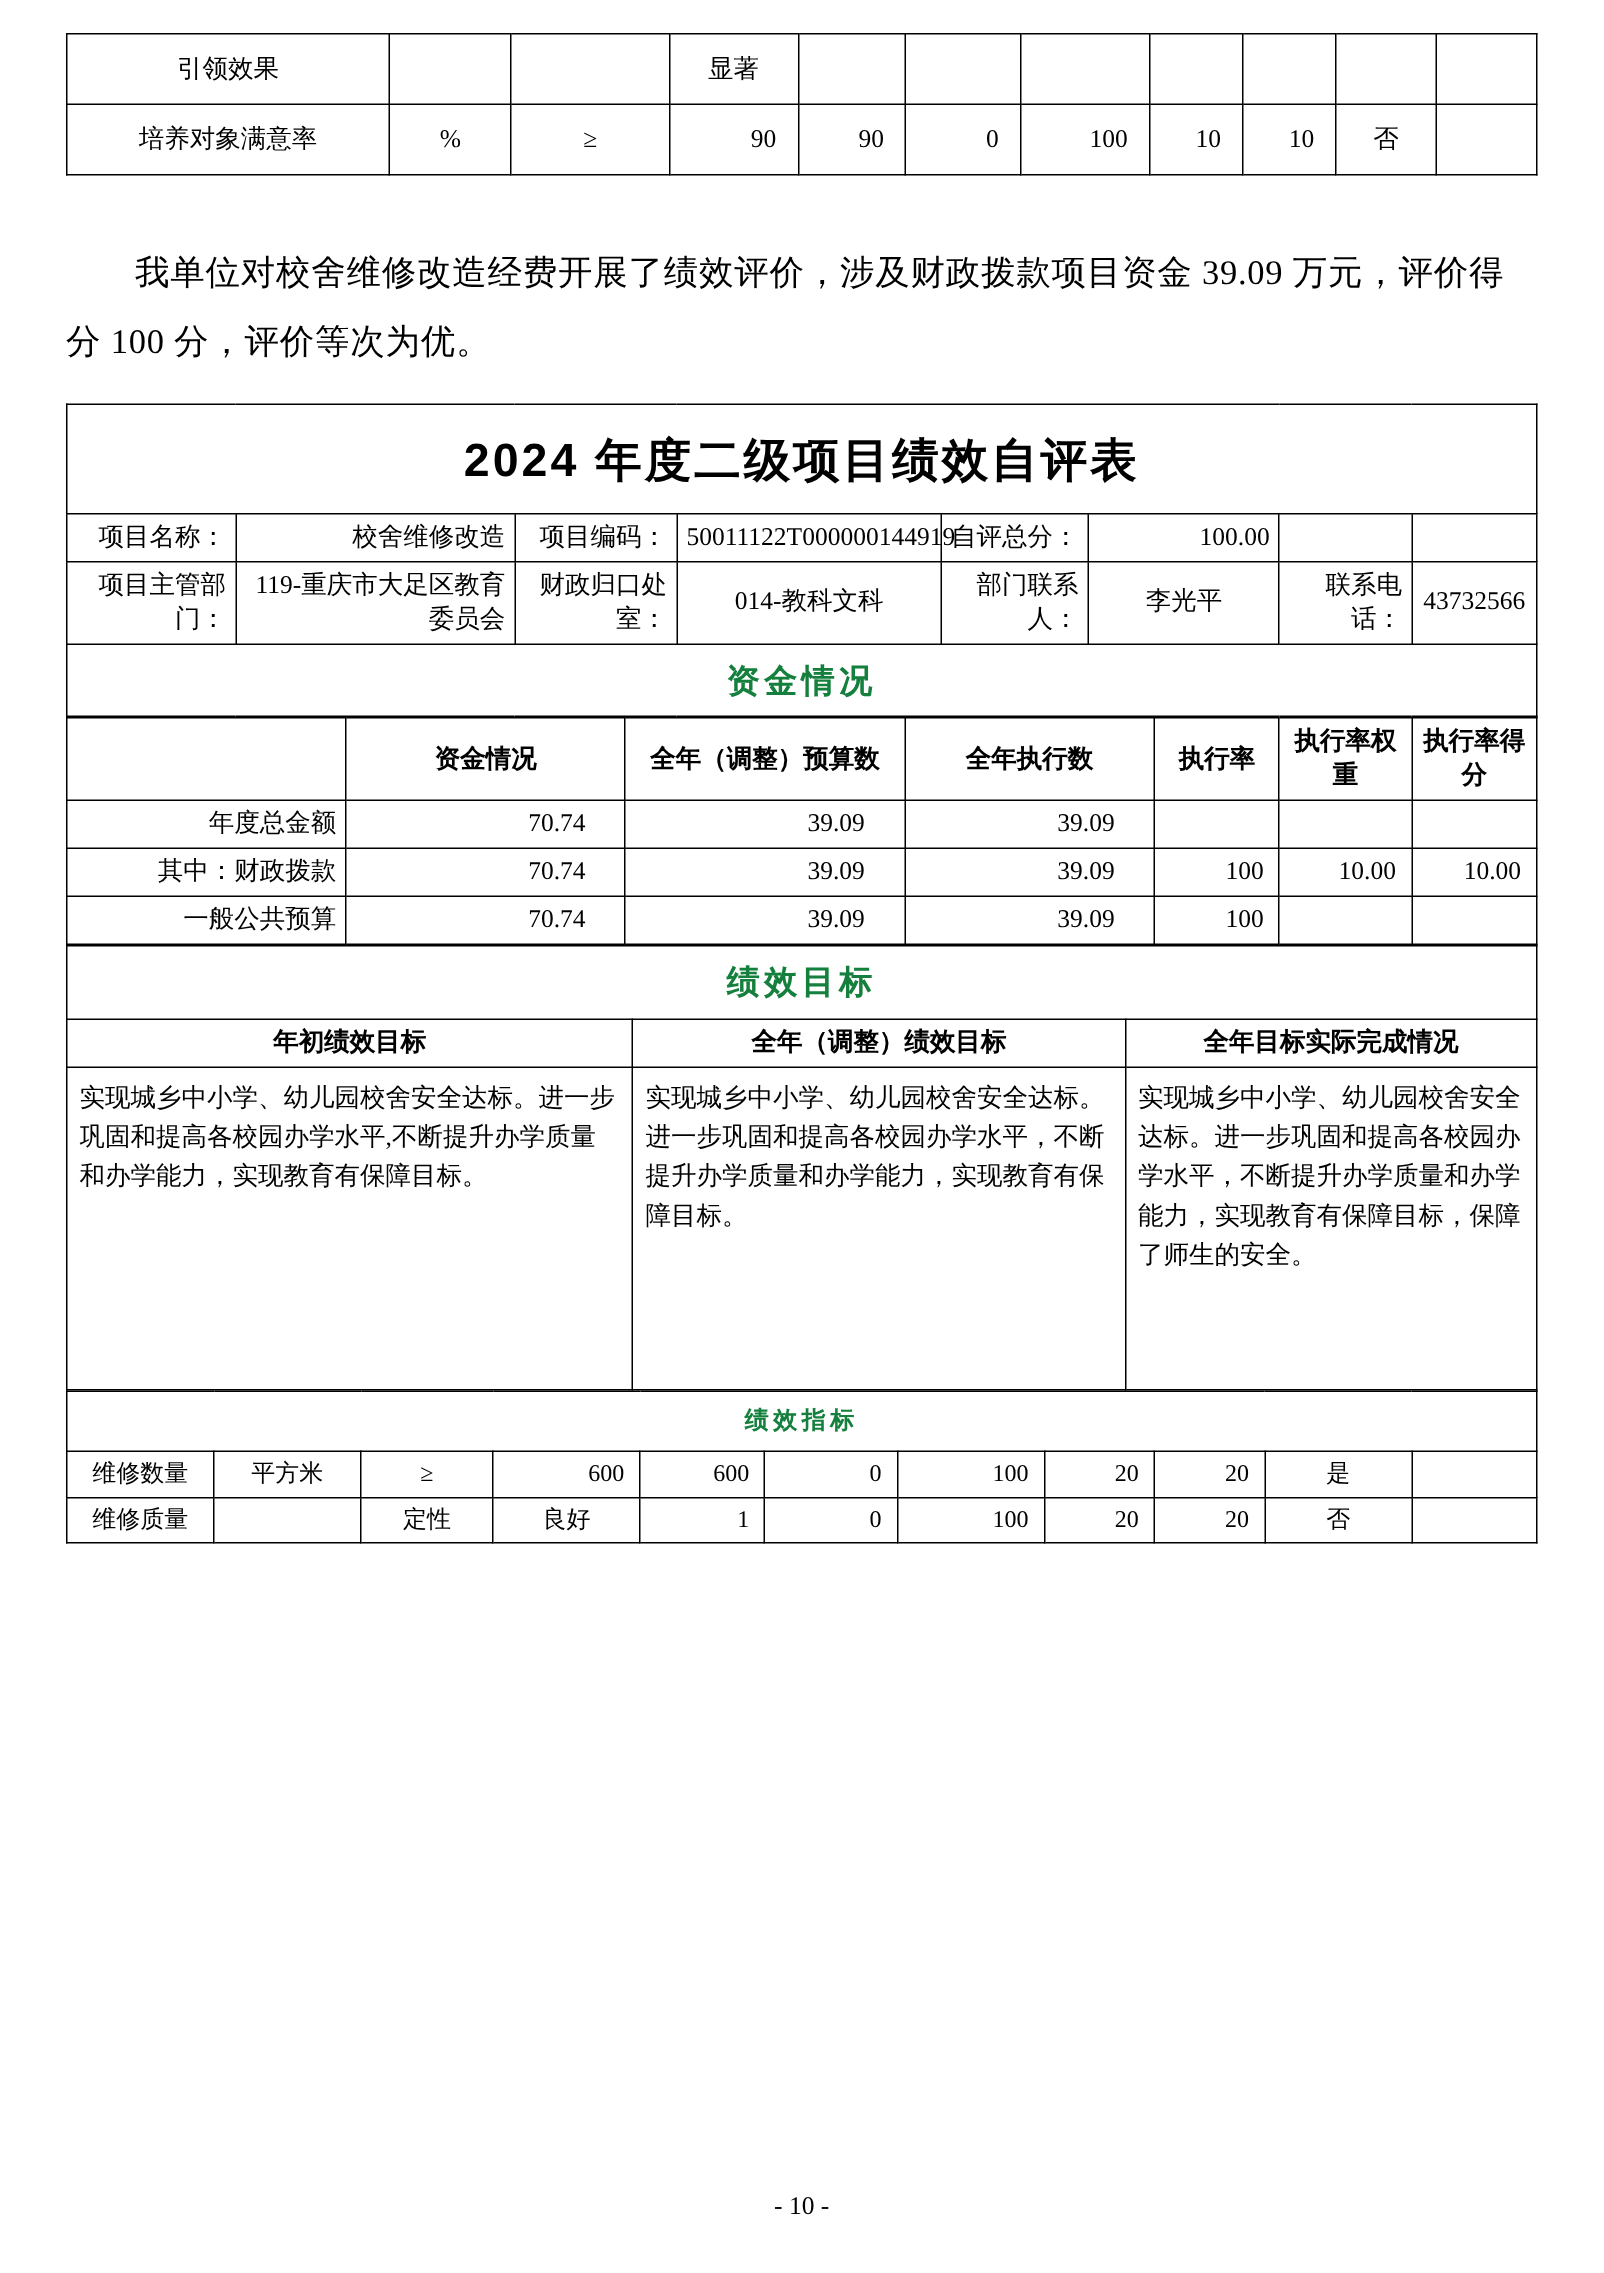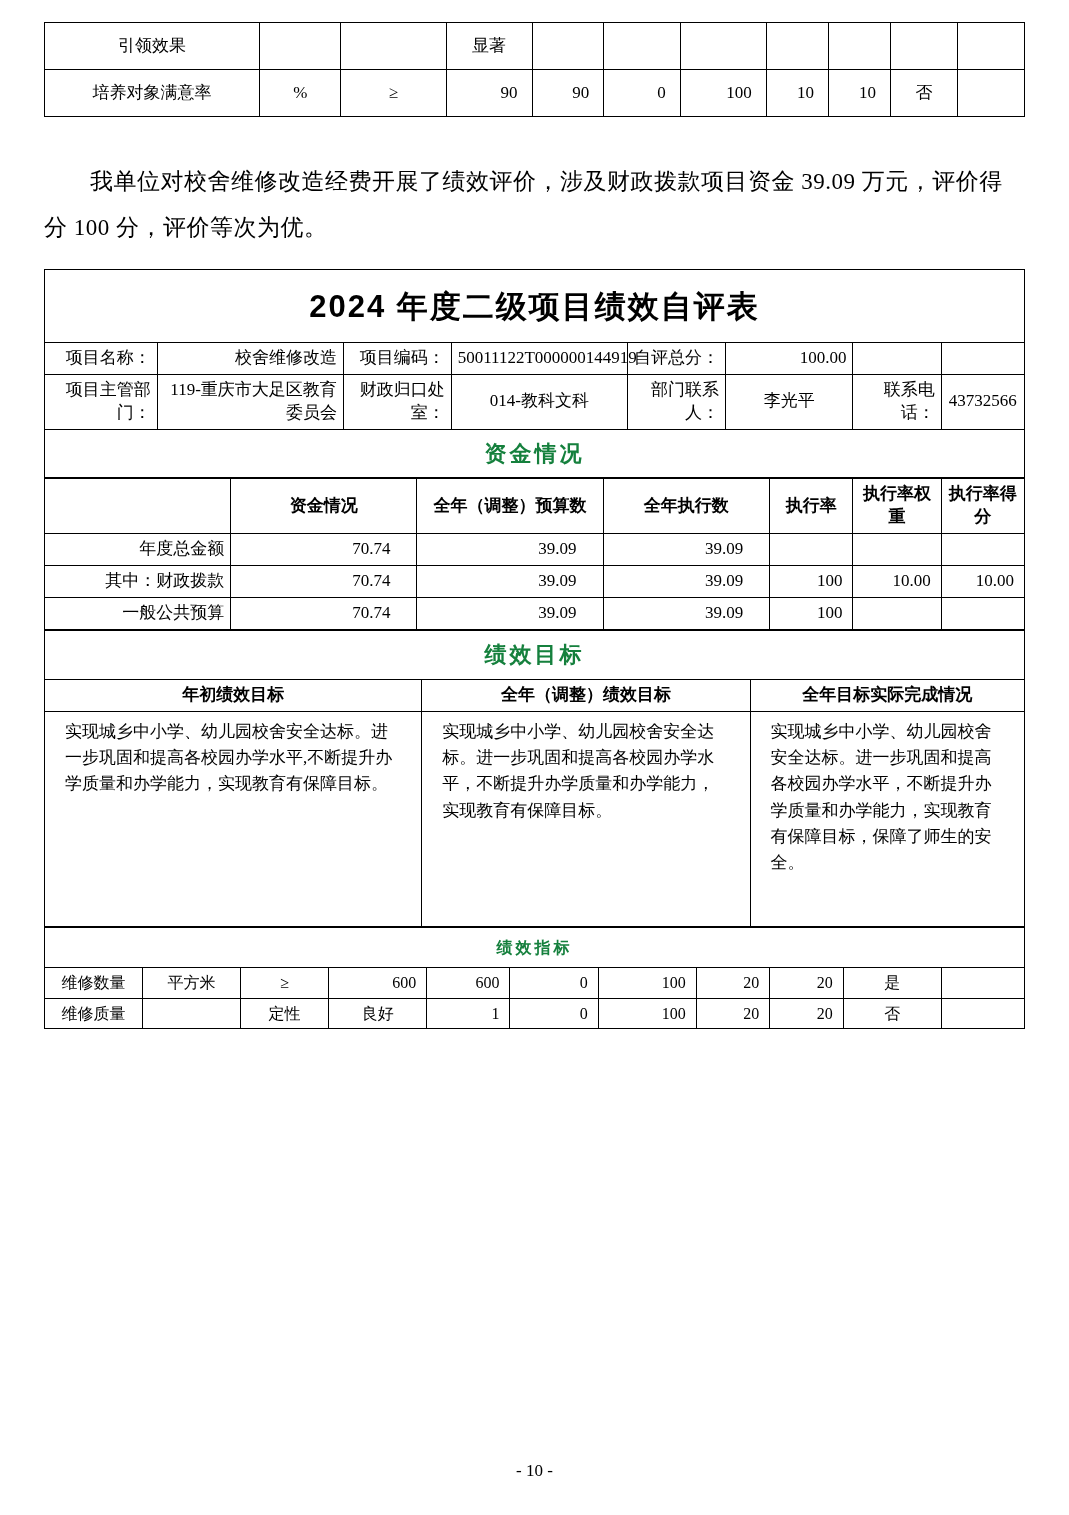--- a/index.html
+++ b/index.html
@@ -76,21 +76,21 @@
   }
   .hdr { text-align: center; font-weight: bold; }
   .lbl { text-align: right; }
   .num-r { text-align: right; padding-right: 26px; font-family: "Liberation Serif", serif; }
   .num-r2 { text-align: right; padding-right: 10px; }
   .goal-cell {
     font-size: 17px;
     line-height: 1.55;
     text-align: left;
     vertical-align: top;
-    padding: 7px 20px;
+    padding: 7px 8px;
   }
   .idx-hdr { text-align: center; font-weight: bold; font-size: 16px; line-height: 1.3; }
   .idx td { font-size: 16px; margin-top: 42px; }
   .footer {
     position: absolute;
     bottom: 34px;
     left: 0;
     width: 100%;
     text-align: center;
     font-size: 17px;

